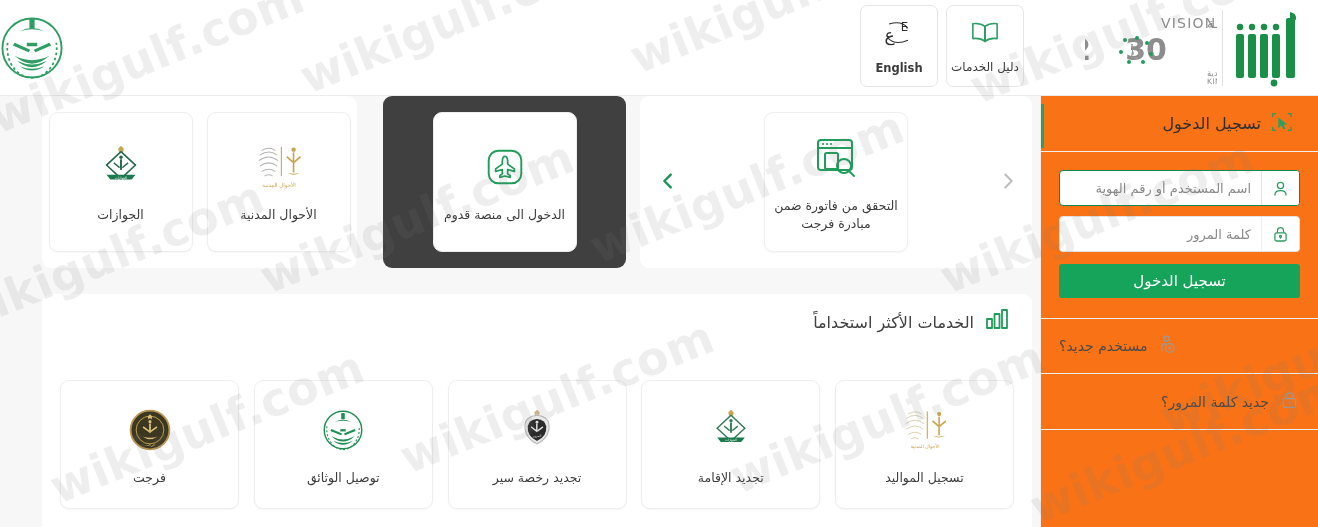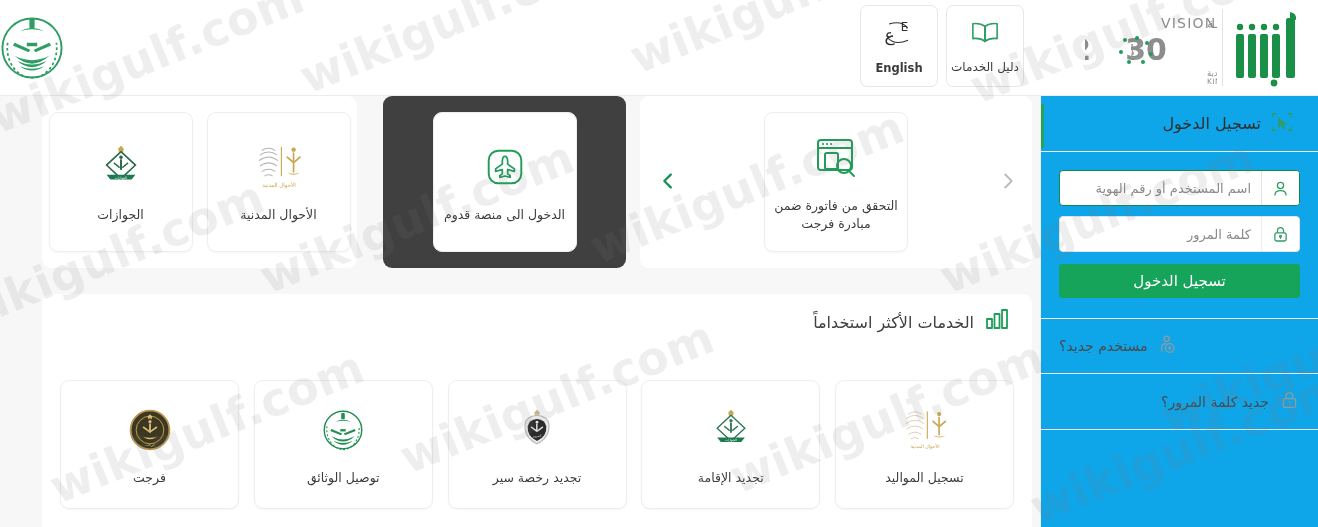--- a/index.html
+++ b/index.html
@@ -130,21 +130,21 @@
     box-shadow: 0 1px 2px rgba(0,0,0,0.04);
     display: flex; flex-direction: column; align-items: center; justify-content: center;
     gap: 14px; cursor: pointer;
   }
   .mu-card .cap { font-size: 12.5px; color: #3d3d3d; }
   .mu-card .ico { height: 52px; display: flex; align-items: center; justify-content: center; }
 
   
   .login {
     position: absolute; top: 0; right: 0; width: 278px; bottom: 0;
-    background: #0ea5e9;
+    background: #f97316;
     border-left: 1px solid #ededed;
   }
   .login-head {
     height: 56px; display: flex; align-items: center; justify-content: flex-start;
     padding: 0 24px 0 0; gap: 9px;
     border-bottom: 1px solid #eeeeee;
   }
   .login-head .t { font-size: 16px; color: #2f2f2f; }
   .accent-bar { position: absolute; top: 8px; left: 0px; width: 3px; height: 44px; background: #24a35c; }
 

